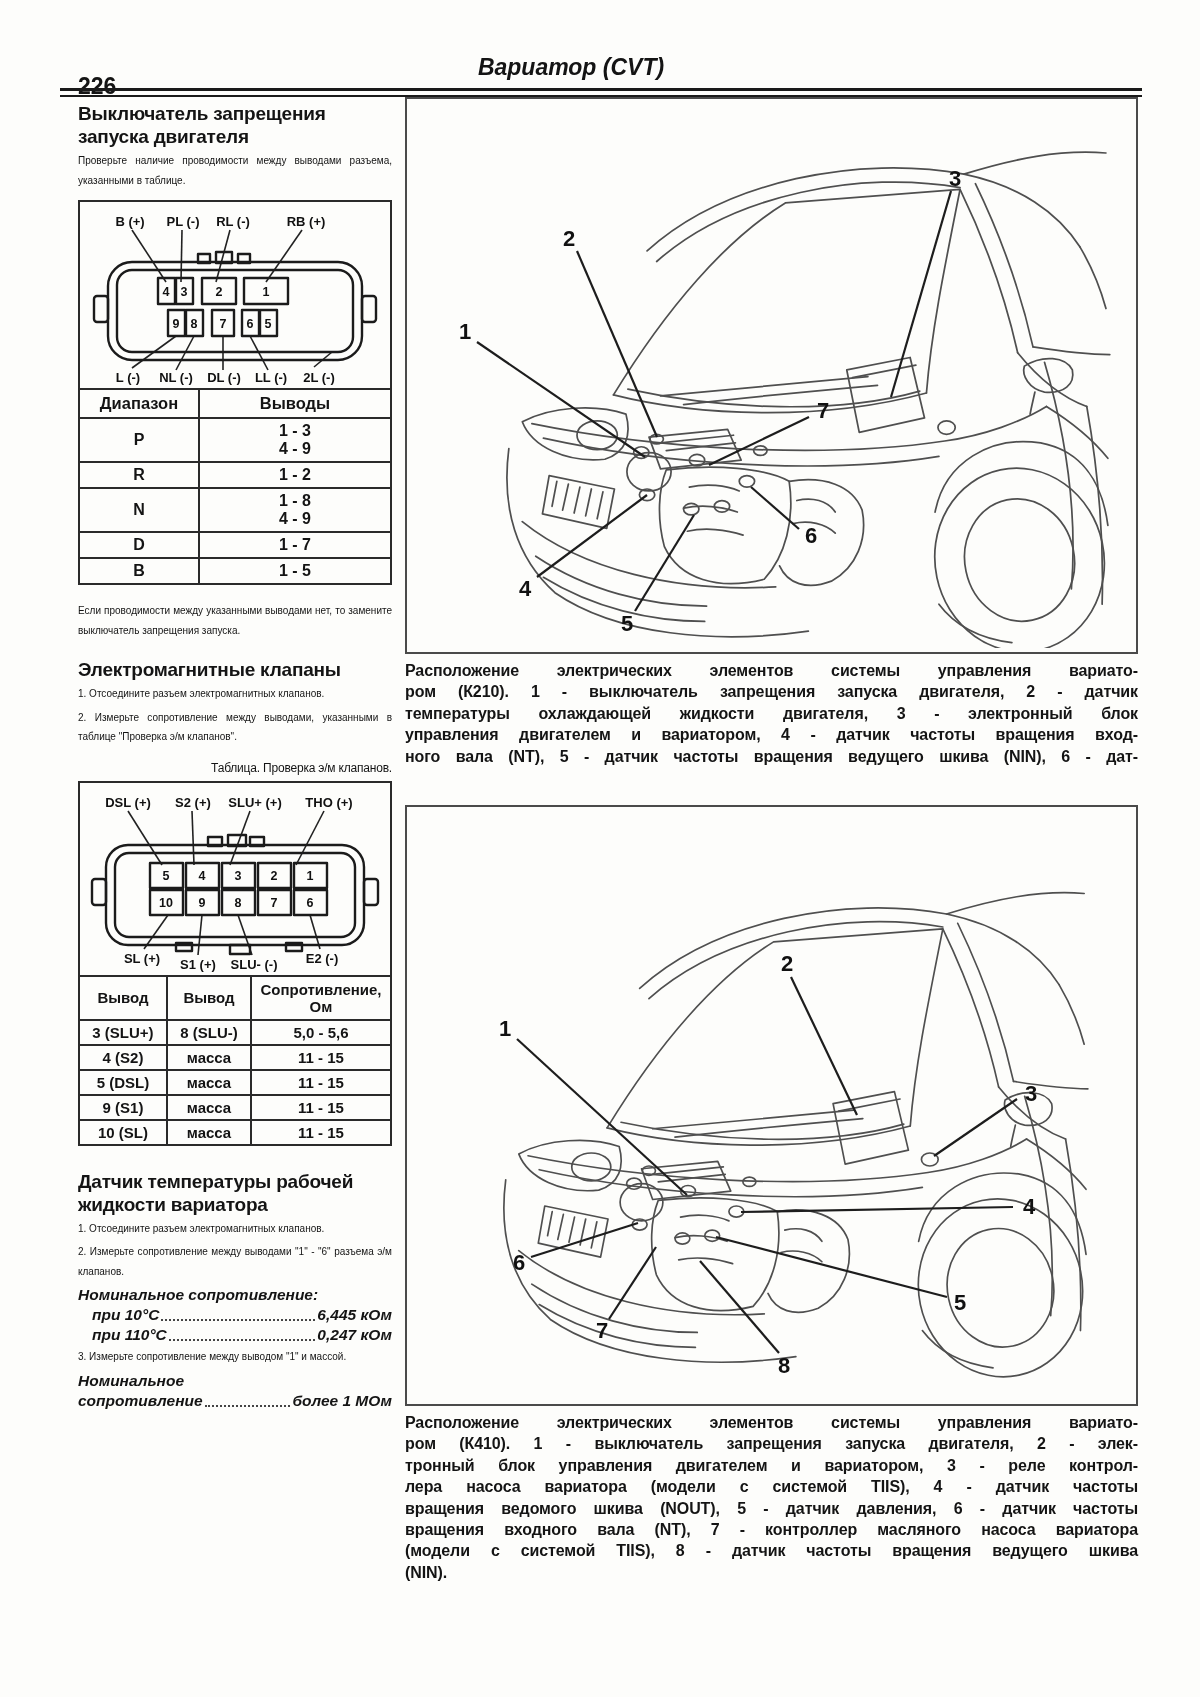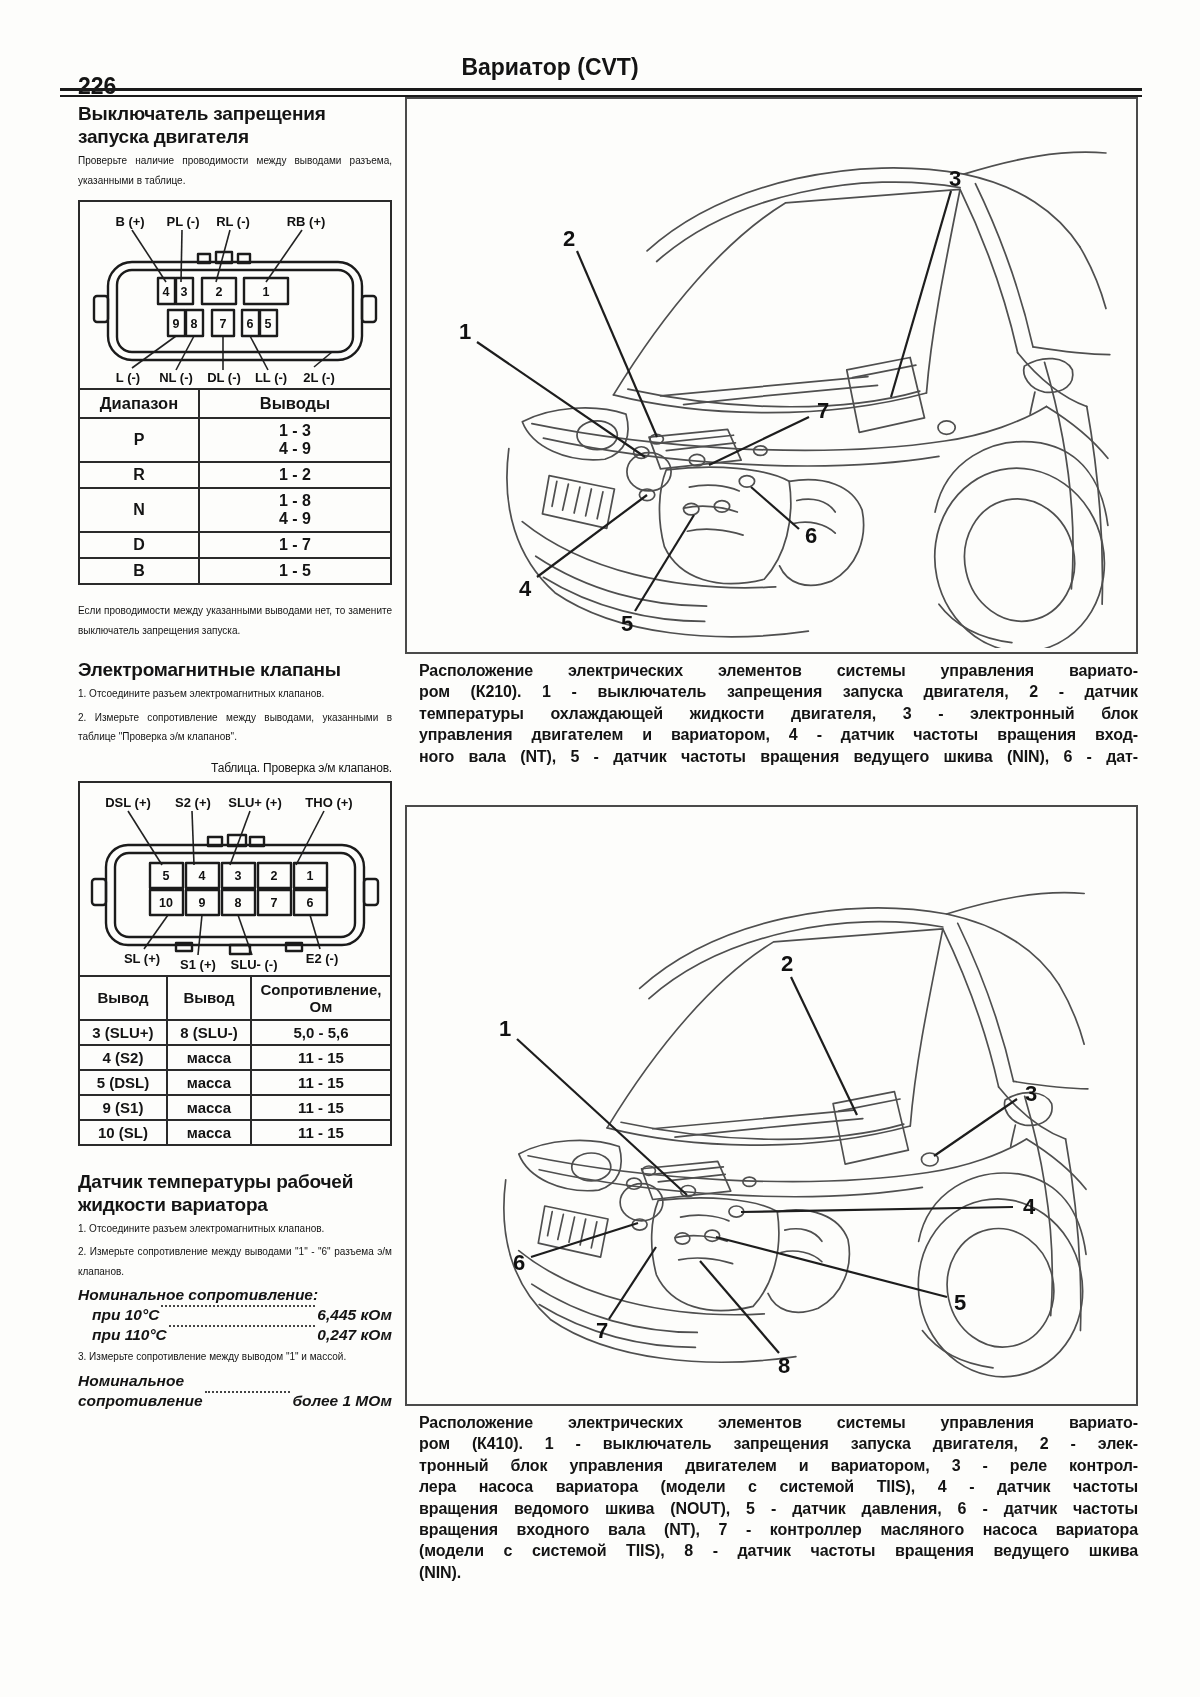--- a/index.html
+++ b/index.html
@@ -2,44 +2,44 @@
 <html lang="ru"><head>
 <meta charset="utf-8">
 <style>
   html,body{margin:0;padding:0;background:#ffffff;}
   .page{
     position:relative;width:1200px;height:1697px;background:#fdfdfb;
     font-family:"Liberation Sans",sans-serif;color:#141414;overflow:hidden;
   }
   
   .pagenum{position:absolute;left:78px;top:54px;font-size:23px;font-weight:700;margin-top:19px;}
-  .pagetitle{position:absolute;left:325px;top:54px;width:450px;text-align:center;font-size:23px;font-weight:700;}
+  .pagetitle{position:absolute;left:346px;top:54px;width:450px;text-align:center;font-size:23px;font-weight:700;font-style:italic;}
   .headrule{position:absolute;left:60px;top:88px;width:1082px;height:4px;border-top:3px solid #1a1a1a;border-bottom:2px solid #1a1a1a;}
   
   .leftcol{position:absolute;left:78px;top:100px;width:314px;}
   .h1{font-size:21.5px;line-height:25px;font-weight:700;margin:0 0 7px 0;letter-spacing:-.2px;}
   .h2{font-size:19px;line-height:23px;font-weight:700;margin:18px 0 3px 0;letter-spacing:-.2px;}
   .body-p{font-size:10px;line-height:19.5px;text-align:justify;margin:2px 0 4px 0;}
   .figbox{border:2px solid #2a2a2a;border-bottom:none;background:#fdfdfb;margin-top:10px;padding:8px 0 2px 0;}
   .figbox svg{display:block;margin:0 auto;}
   table{border-collapse:collapse;width:100%;table-layout:fixed;}
   th,td{border:2px solid #2a2a2a;text-align:center;font-weight:700;padding:2px 2px;}
   .t1 th{font-size:16.5px;padding:4px 2px;border-radius:11px;}
   .t1 td{font-size:16px;line-height:18px;padding:3px 2px;}
   .t2 th{font-size:15px;padding:4px 1px;}
   .t2 td{font-size:15px;padding:3px 1px;}
   .tbl-title{font-size:12px;font-weight:400;margin:14px 0 0 0;letter-spacing:-.2px;text-align:right;}
   .spec{font-style:italic;font-weight:700;font-size:15.5px;line-height:20px;}
-  .spec-row{display:flex;align-items:flex-start;font-style:italic;font-weight:700;font-size:15.5px;line-height:20px;padding-left:14px;}
+  .spec-row{display:flex;align-items:flex-end;font-style:italic;font-weight:700;font-size:15.5px;line-height:20px;padding-left:14px;}
   .dots{flex:1;border-bottom:2px dotted #444;margin:0 2px 4px 2px;min-width:10px;}
   
   .rightcol{position:absolute;left:405px;top:97px;width:733px;}
   .imgbox{border:2px solid #4a4a4a;background:#fdfdfb;}
   .caption{margin-top:6px;font-size:16px;font-weight:700;line-height:21.4px;letter-spacing:-.1px;}
-  .cap-line{text-align:justify;text-align-last:justify;margin-left:14px;}
+  .cap-line{text-align:justify;text-align-last:justify;}
   .cap-line.last{text-align-last:left;}
   .gapB{height:38px;}
   
   svg text{font-family:"Liberation Sans",sans-serif;fill:#111;}
   .pin-t{font-size:12.5px;font-weight:700;}
   .lab-t{font-size:13px;font-weight:700;}
   .callout-t{font-size:22px;font-weight:700;}
 </style>
 </head>
 <body>

